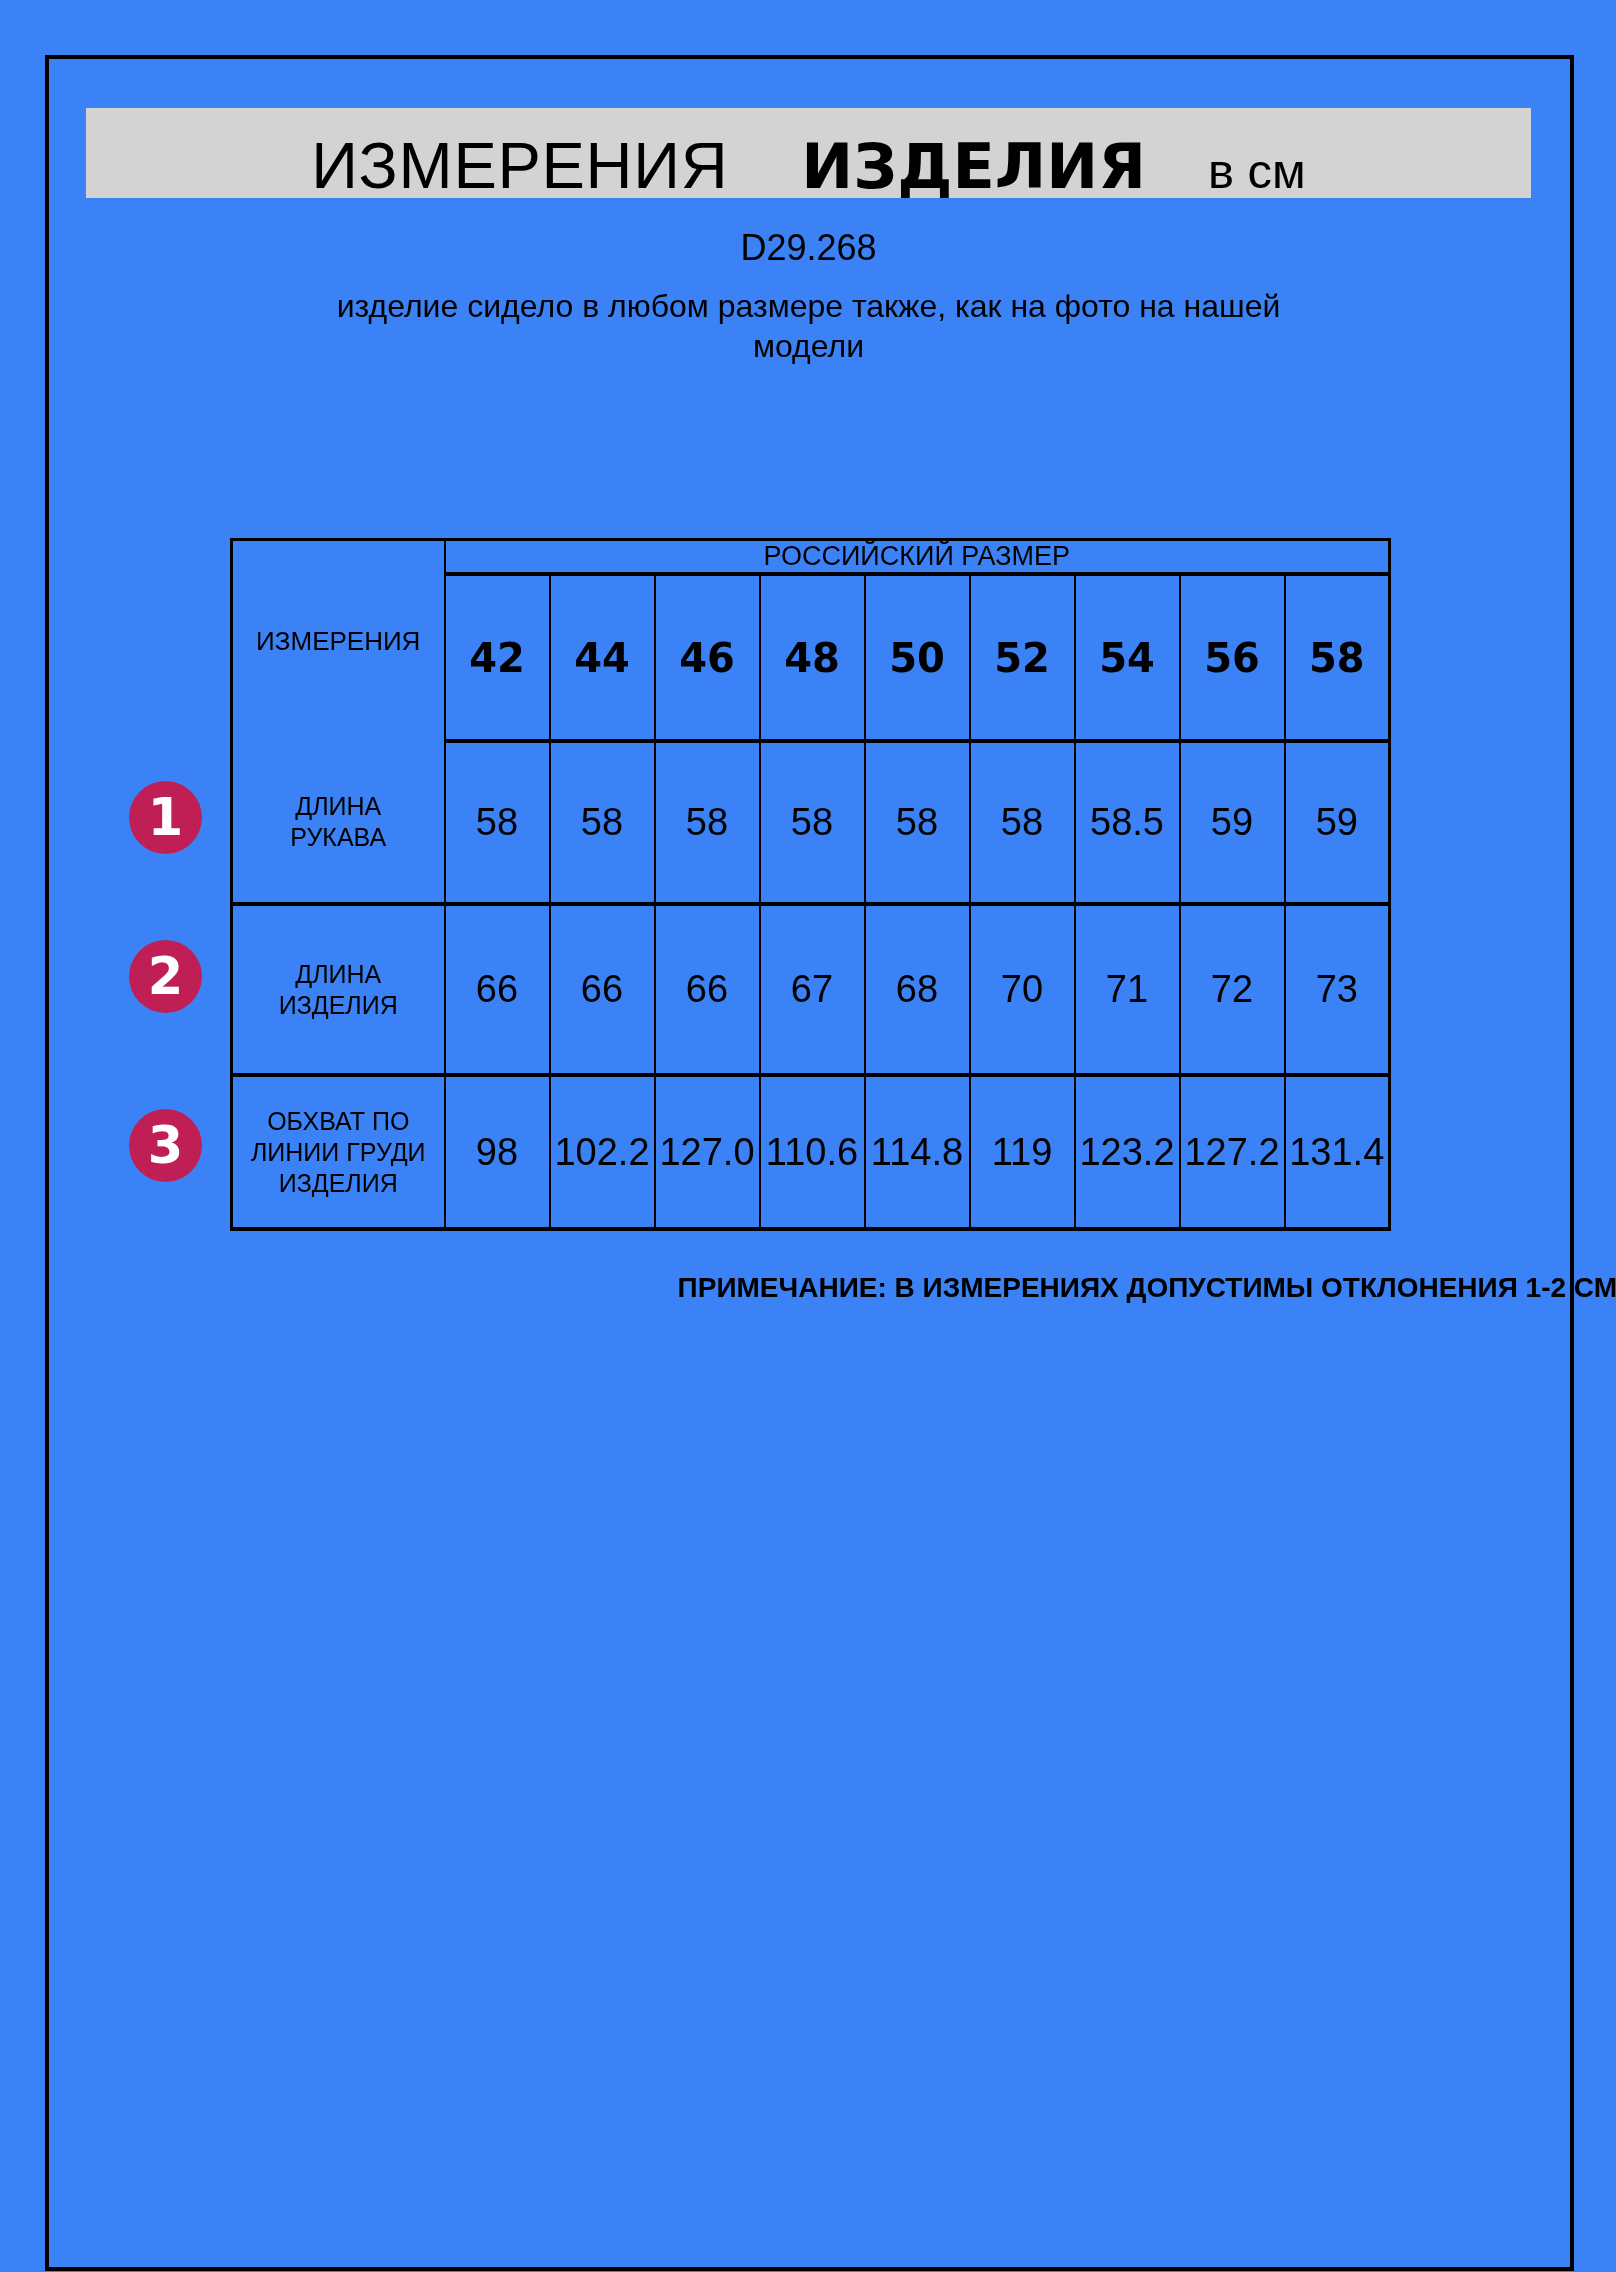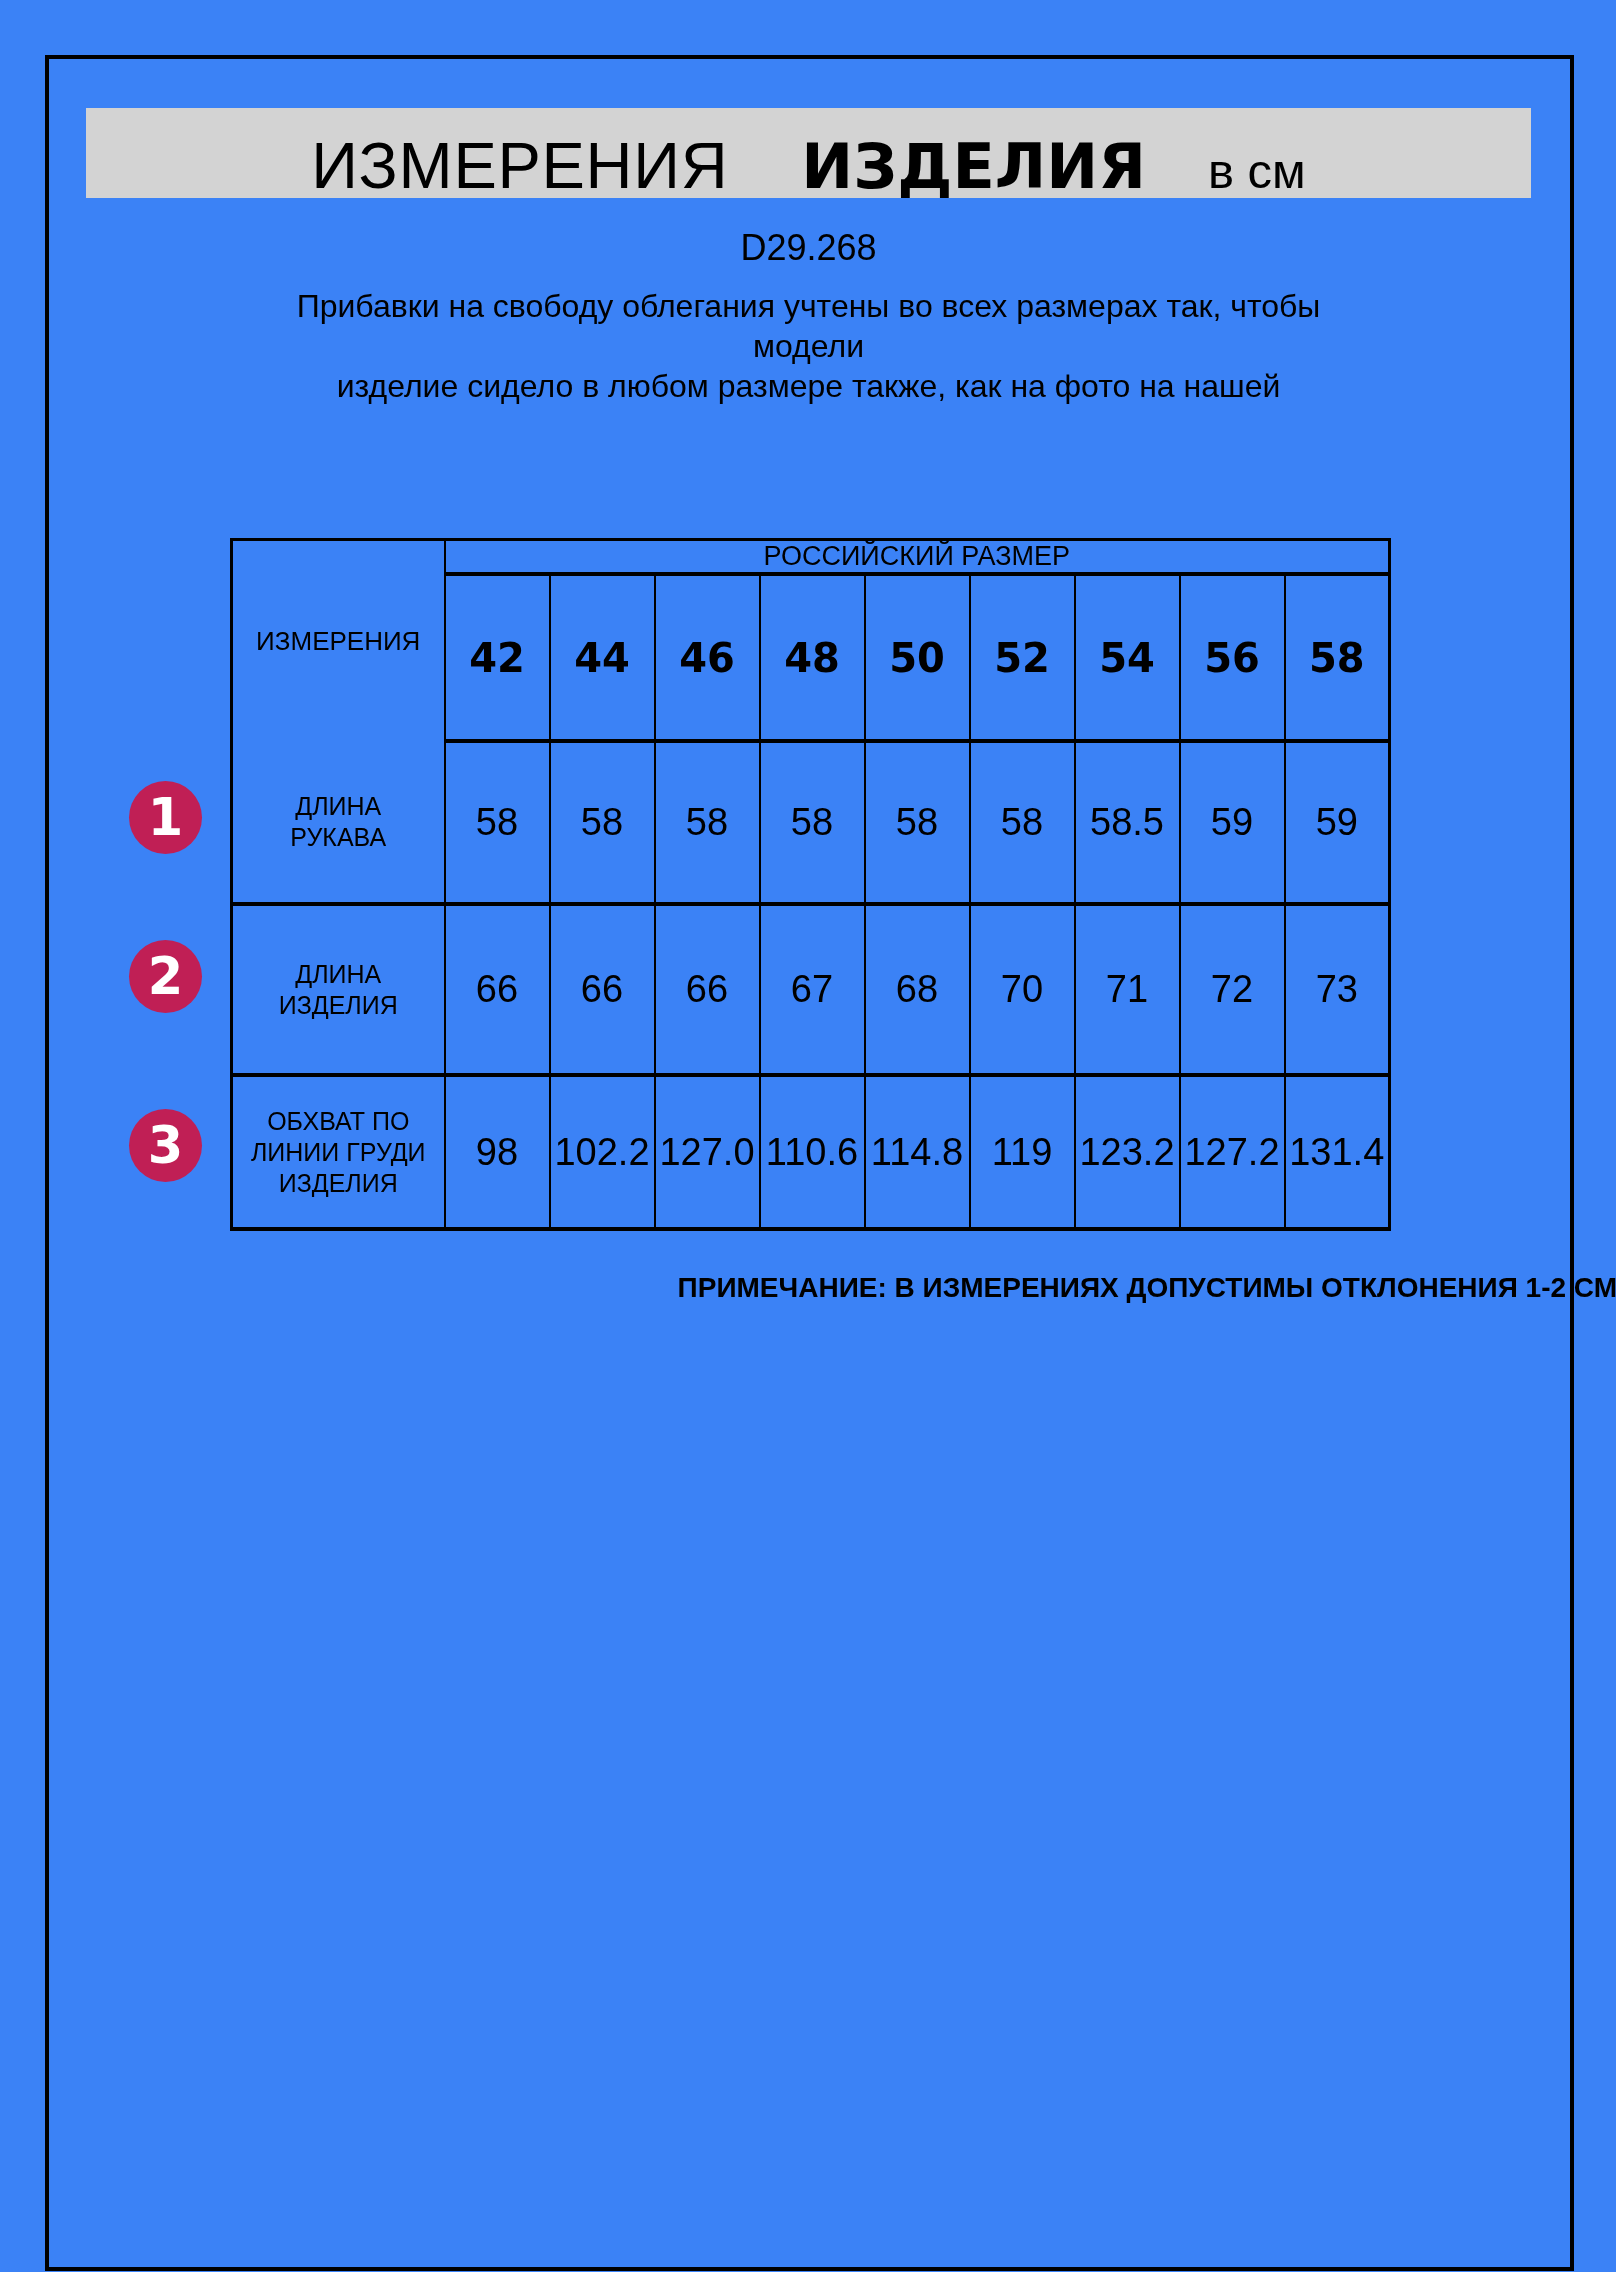--- a/index.html
+++ b/index.html
@@ -98,23 +98,22 @@
 
   <div class="gray-band" style="background: rgb(211, 211, 211);">
     <span class="title-w1">ИЗМЕРЕНИЯ</span>
     <span class="title-w2">ИЗДЕЛИЯ</span>
     <span class="title-unit">в см</span>
   </div>
 
   <div class="code">D29.268</div>
 
   <div class="intro">
-    <div>Прибавки на свободу облегания учтены во всех размерах так, чтобы</div>
+    <div>изделие сидело в любом размере также, как на фото на нашей</div>
     <div>модели</div>
-    <div>изделие сидело в любом размере также, как на фото на нашей</div>
   </div>
 
   <table class="size-table">
     <colgroup>
       <col style="width:213px">
       <col style="width:105px">
         <col style="width:105px">
         <col style="width:105px">
       <col style="width:105px">
         <col style="width:105px">

